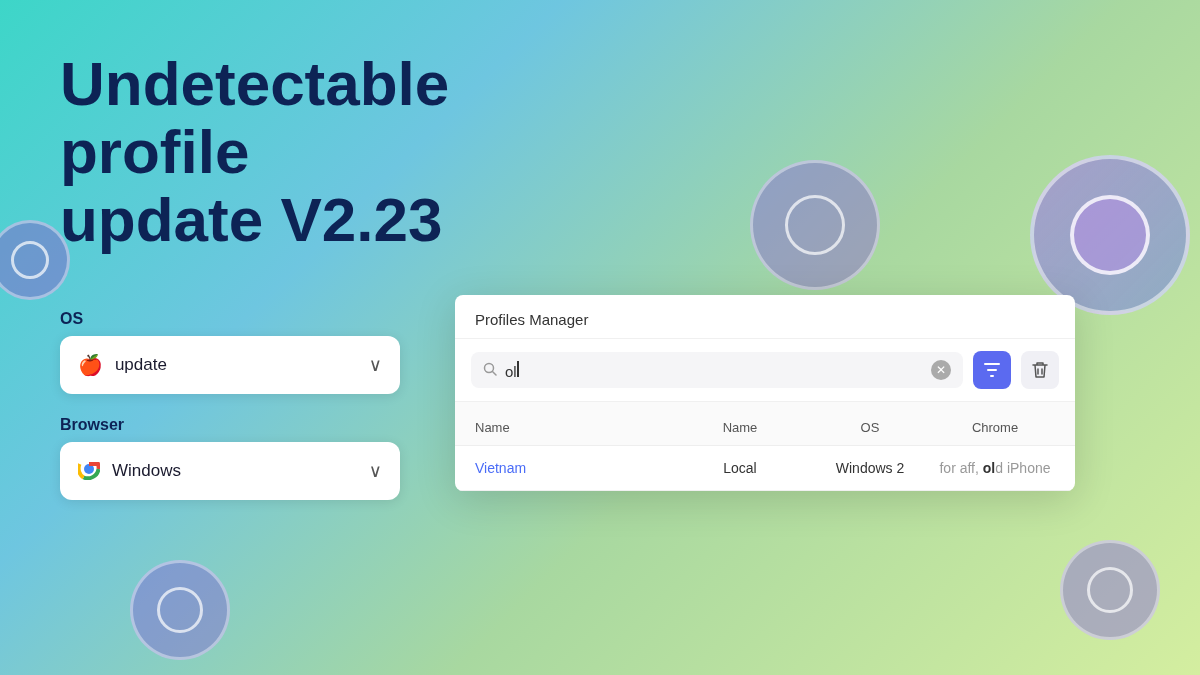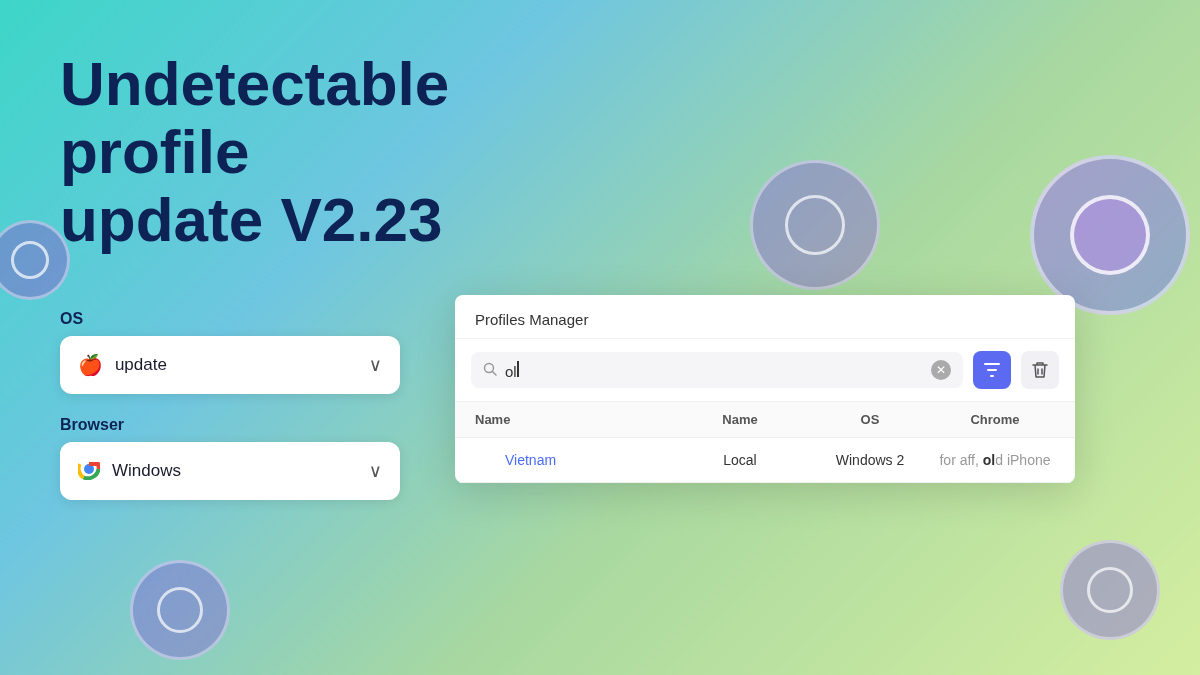--- a/index.html
+++ b/index.html
@@ -253,23 +253,24 @@
     .table-header {
       display: grid;
       grid-template-columns: 200px 130px 130px 1fr;
       padding: 10px 20px;
       background: #fafafa;
       border-bottom: 1px solid #eee;
     }
 
     .table-header-cell {
       font-size: 13px;
-      font-weight: 700;
+      font-weight: 400;
       color: #555;
       text-align: center;
+      margin-top: 8px;
     }
 
     .table-header-cell:first-child {
       text-align: left;
     }
 
     .table-row {
       display: grid;
       grid-template-columns: 200px 130px 130px 1fr;
       padding: 14px 20px;
@@ -279,21 +280,20 @@
 
     .table-cell {
       font-size: 14px;
       color: #333;
       text-align: center;
     }
 
     .table-cell:first-child {
       text-align: left;
       color: #4a6cf7;
-      margin-left: 30px;
     }
 
     .notes-cell {
       font-size: 14px;
       color: #999;
     }
   </style>
 </head>
 <body>
 

